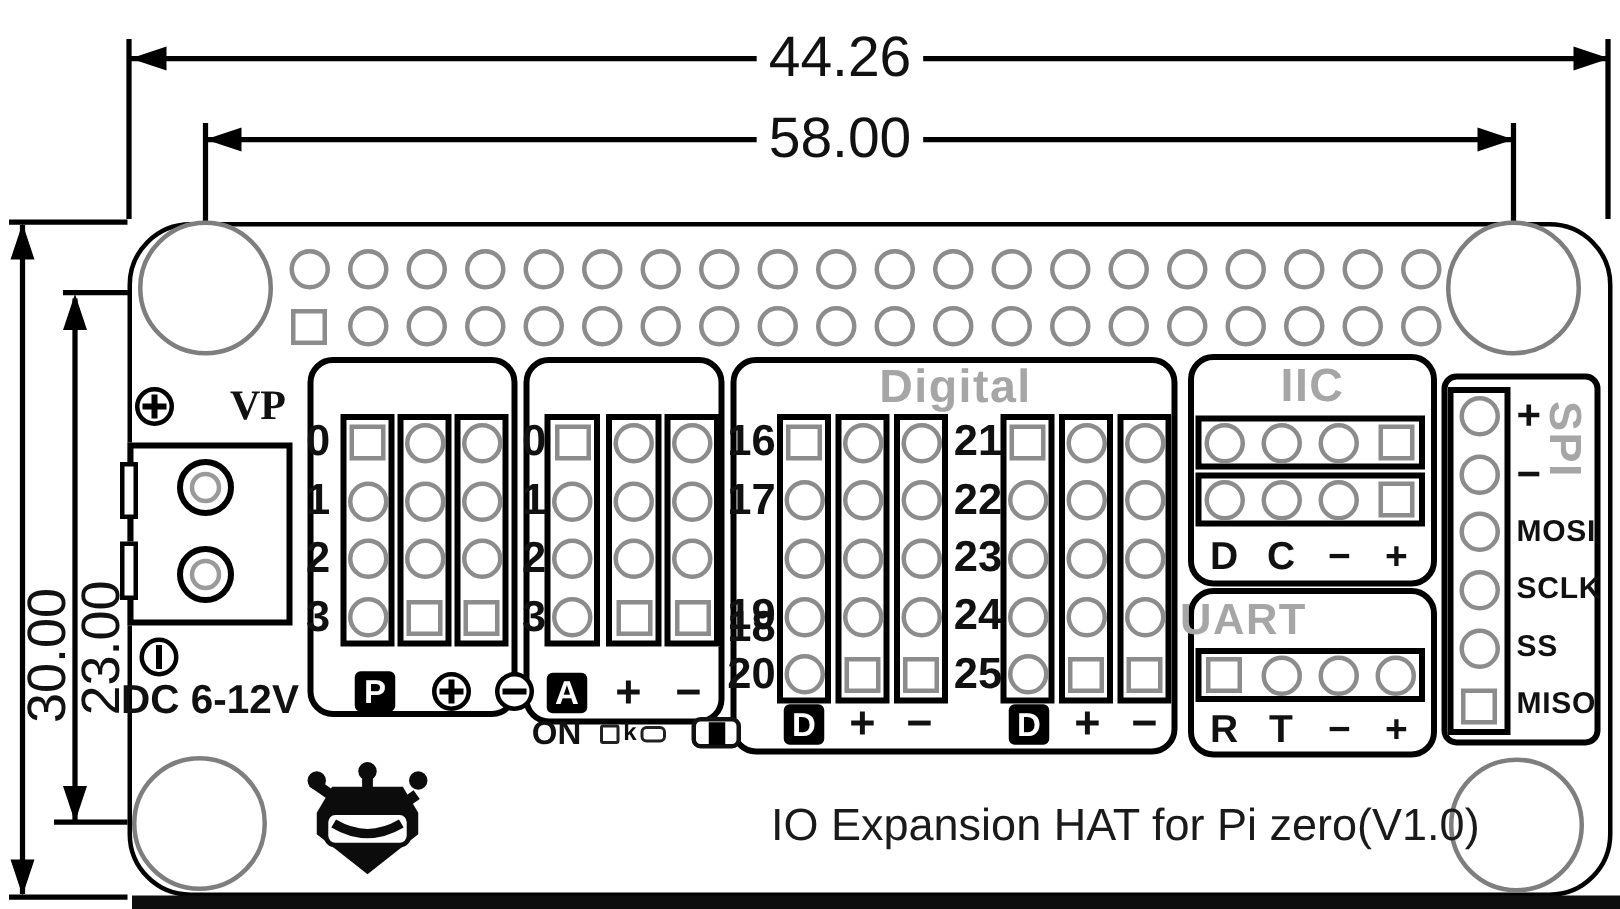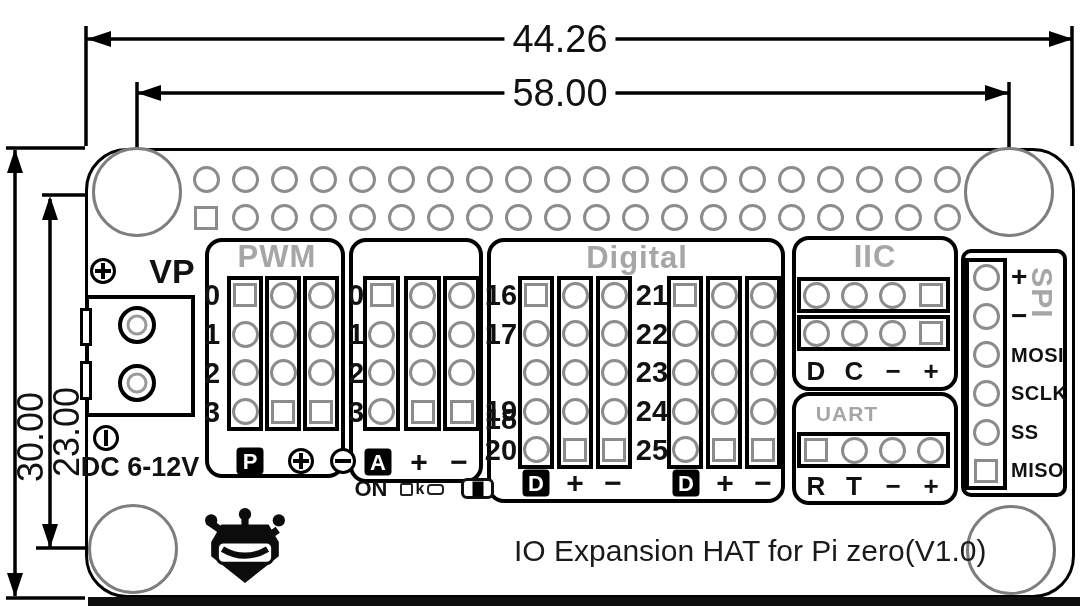--- a/index.html
+++ b/index.html
@@ -103,31 +103,30 @@
   <div class="hole" style="left:1011px;top:550px;"></div>
   <div class="bottombar"></div>
 
   <div class="sbox" style="left:205px;top:238px;width:140px;height:240px;"></div>
   <div class="sbox" style="left:349px;top:238px;width:134px;height:245px;"></div>
   <div class="sbox" style="left:487px;top:238px;width:298px;height:265px;"></div>
   <div class="sbox" style="left:792px;top:236px;width:166px;height:155px;"></div>
   <div class="sbox" style="left:792px;top:392px;width:166px;height:113px;"></div>
   <div class="sbox" style="left:961px;top:249px;width:106px;height:248px;border-radius:10px;"></div>
 
-  <div class="stitle" style="left:277px;top:257px;">PWM</div>
   <div class="stitle" style="left:637px;top:258px;">Digital</div>
   <div class="stitle" style="left:875px;top:257px;">IIC</div>
-  <div class="stitle" style="left:847px;top:414px;font-size:21px;">UART</div>
+  <div class="stitle" style="left:829px;top:414px;font-size:29px;">UART</div>
   <div class="stitle rot" style="left:1042px;top:293px;font-size:30px;">SPI</div>
 
   <div class="cicon" style="left:103px;top:271px;">
       <span class="hb"></span>
       <span class="vb"></span>
     </div>
-  <div class="plabel" style="left:172px;top:271px;font-size:34px;">VP</div>
+  <div class="plabel" style="left:172px;top:271px;font-size:28px;font-family:Liberation Serif, serif;">VP</div>
   <div class="tblock"></div>
   <div class="ttab" style="left:80px;top:308px;"></div>
   <div class="ttab" style="left:80px;top:361px;height:39px;"></div>
   <div class="tcirc" style="left:137px;top:325px;">
       <span class="inner"></span>
     </div>
   <div class="tcirc" style="left:137px;top:383px;">
       <span class="inner"></span>
     </div>
   <div class="cicon" style="left:106px;top:438px;">

